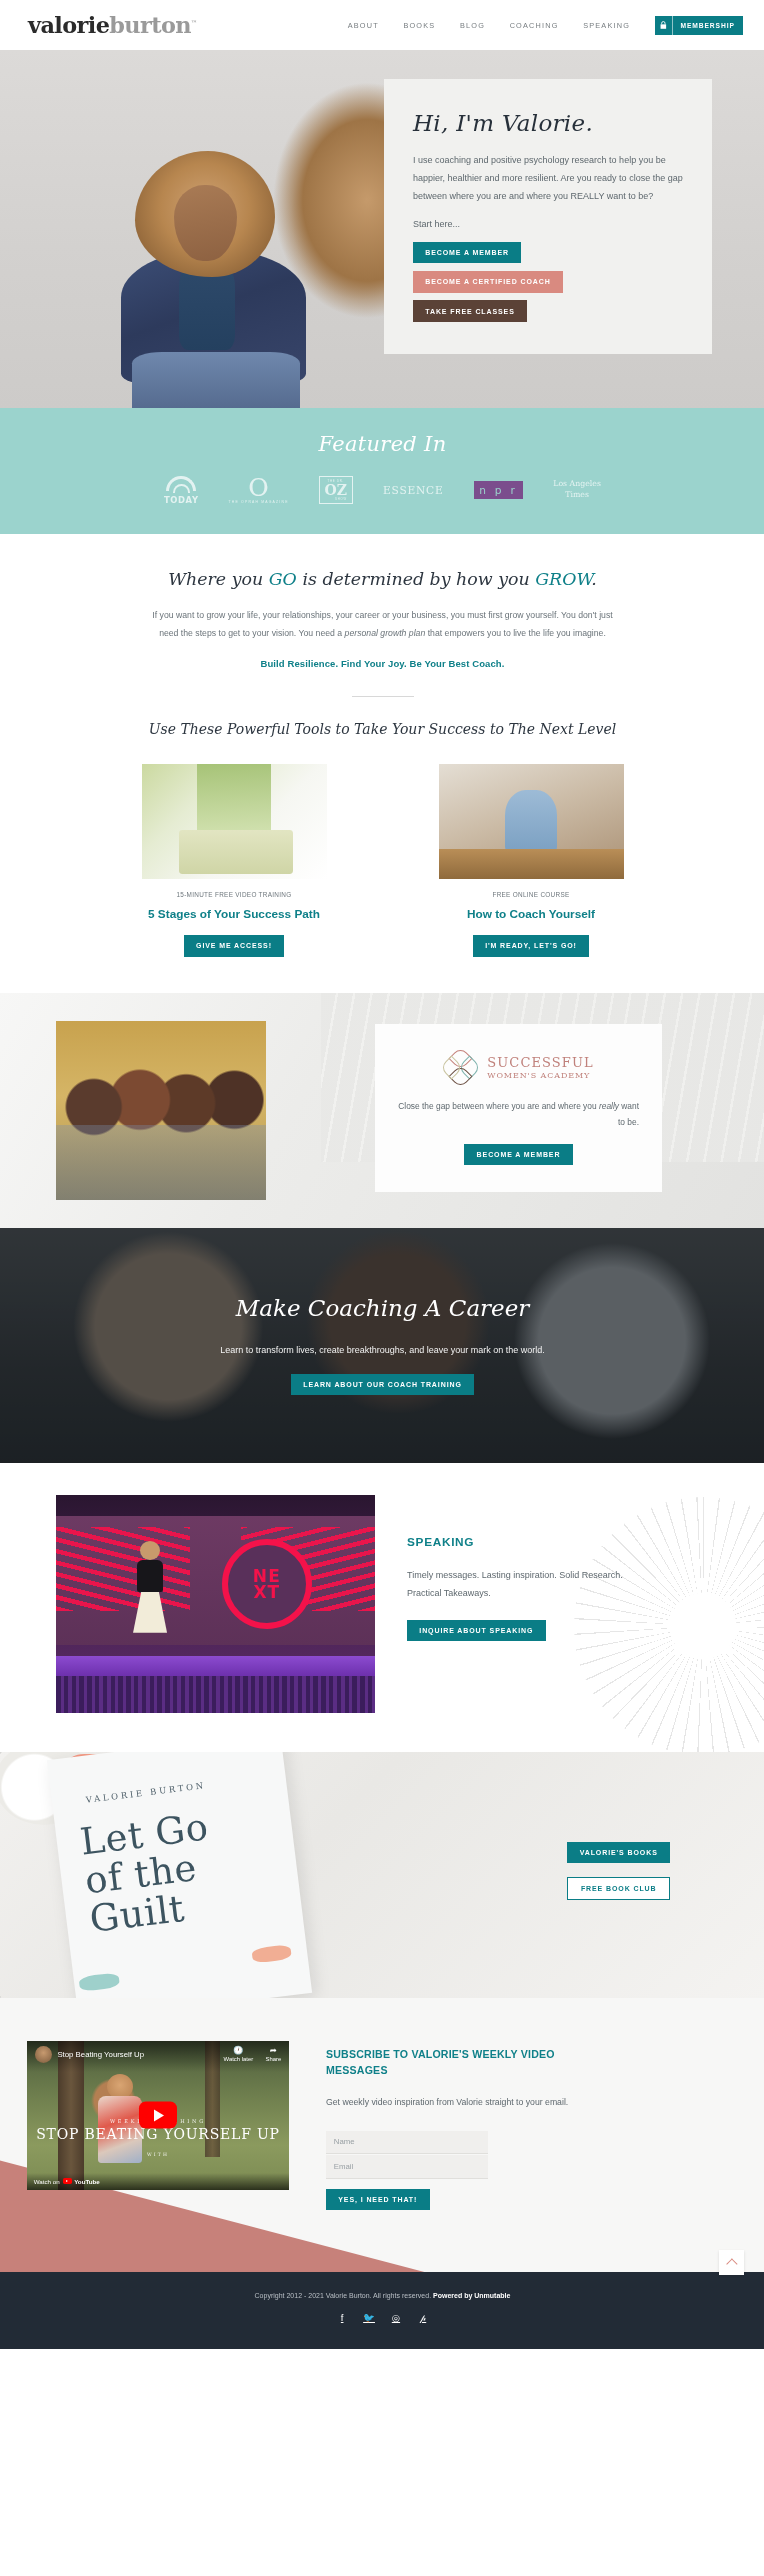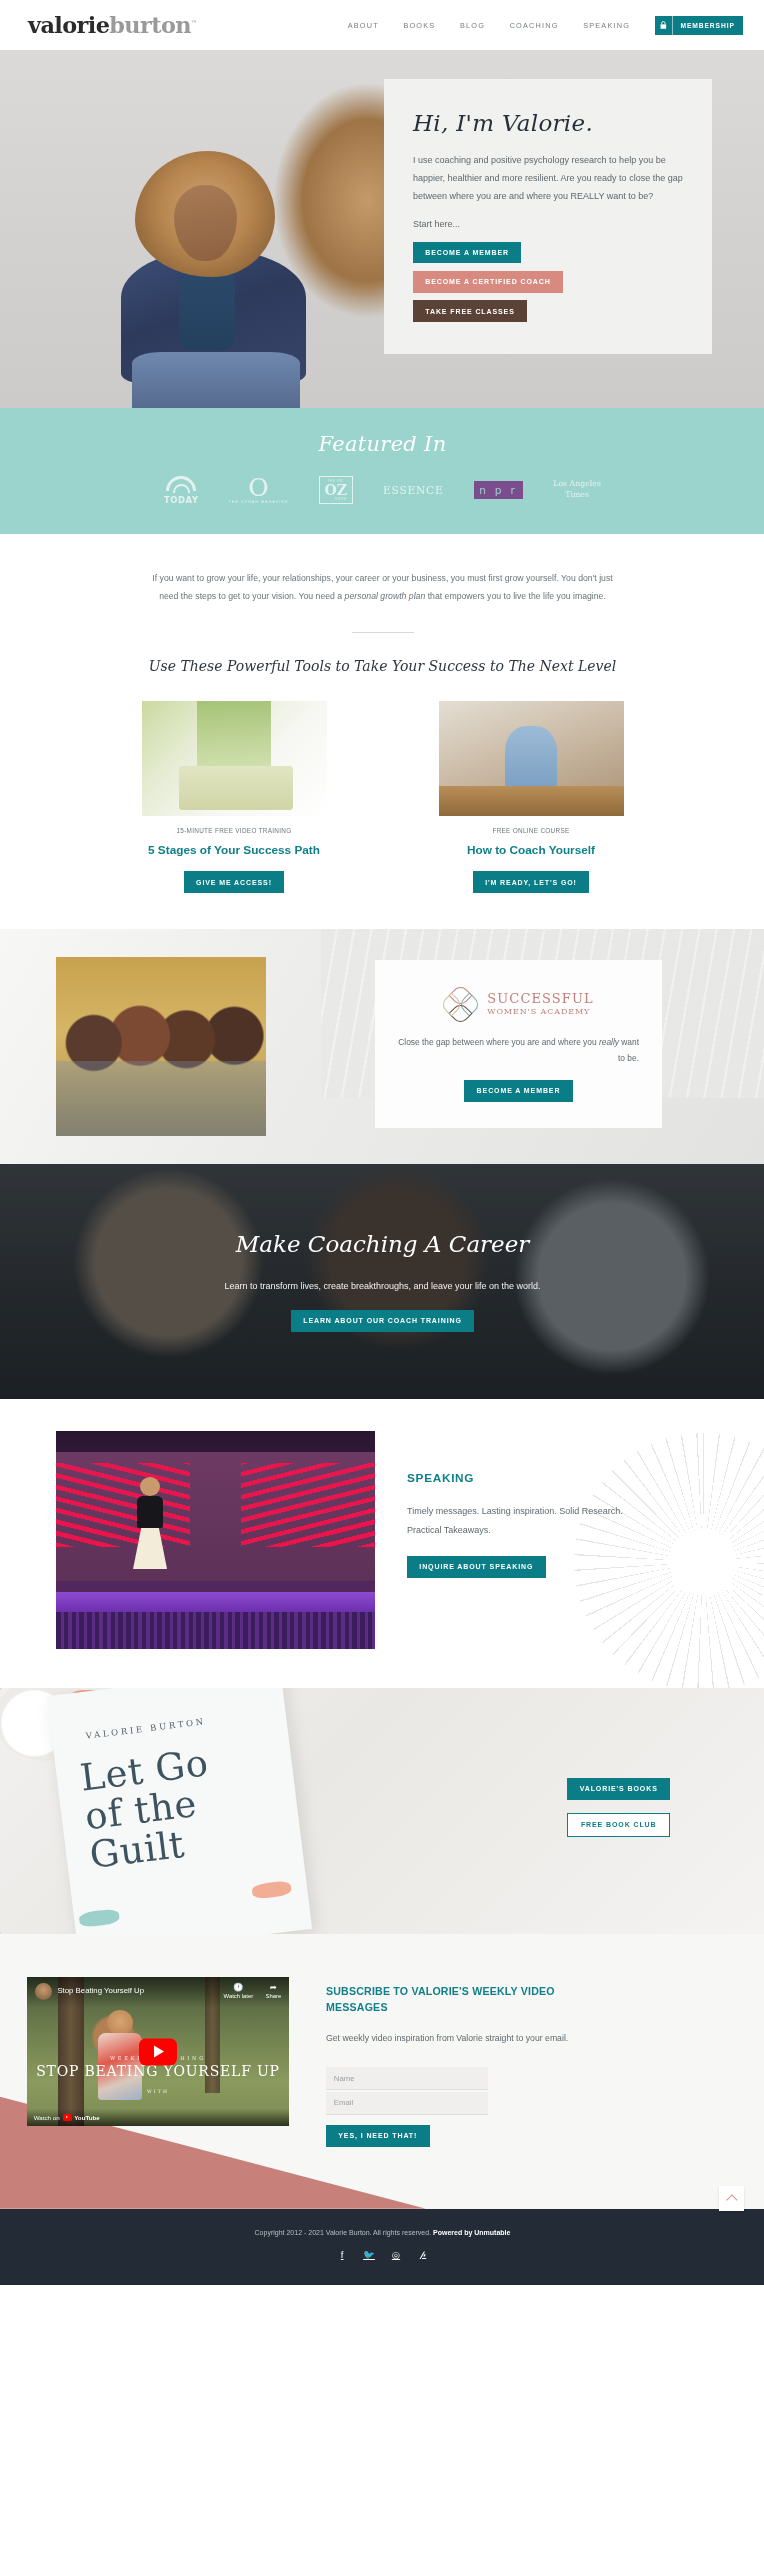--- a/index.html
+++ b/index.html
@@ -548,23 +548,27 @@
         <div class="brand-npr">n p r</div>
       </div>
       <div class="brand">
         <div class="brand-lat">Los Angeles</div>
         <div class="brand-lat">Times</div>
       </div>
     </div>
   </div>
 
   <div class="grow">
+    <div class="grow-head">
+      <span>Where you </span><span class="hl">GO</span><span> is determined by how you </span><span class="hl">GROW</span><span>.</span>
+    </div>
     <div class="grow-body">
       <span>If you want to grow your life, your relationships, your career or your business, you must first grow yourself. You don't just need the steps to get to your vision. You need a </span><em>personal growth plan</em><span> that empowers you to live the life you imagine.</span>
     </div>
+    <div class="grow-tag">Build Resilience. Find Your Joy. Be Your Best Coach.</div>
     <div class="divider"></div>
   </div>
 
   <div class="tools">
     <div class="tools-head">Use These Powerful Tools to Take Your Success to The Next Level</div>
     <div class="tools-grid">
       <div class="tool">
         <div class="tool-img tool-img-a"></div>
         <div class="tool-kicker">15-MINUTE FREE VIDEO TRAINING</div>
         <div class="tool-title">5 Stages of Your Success Path</div>
@@ -599,32 +603,35 @@
         <span>Close the gap between where you are and where you </span><em>really</em><span> want to be.</span>
       </div>
       <button class="btn btn-teal">BECOME A MEMBER</button>
     </div>
   </div>
 
   <div class="career">
     <div class="career-bg"></div>
     <div class="career-inner">
       <div class="career-title">Make Coaching A Career</div>
-      <div class="career-sub">Learn to transform lives, create breakthroughs, and leave your life on the world.</div>
+      <div class="career-sub">Learn to transform lives, create breakthroughs, and leave your mark on the world.</div>
       <button class="btn btn-teal">LEARN ABOUT OUR COACH TRAINING</button>
     </div>
   </div>
 
   <div class="speaking">
     <div class="sun"></div>
     <div class="speaking-inner">
       <div class="speak-img">
         <div class="speak-stage"></div>
         <div class="speak-rays-l"></div>
         <div class="speak-rays-r"></div>
+        <div class="speak-circle">
+          <div class="speak-next">NE<br>XT</div>
+        </div>
         <div class="speak-person">
           <div class="head"></div>
             <div class="top"></div>
             <div class="skirt"></div>
         </div>
         <div class="speak-floor"></div>
         <div class="speak-base"></div>
       </div>
       <div class="speak-text">
         <div class="speak-kicker">SPEAKING</div>

